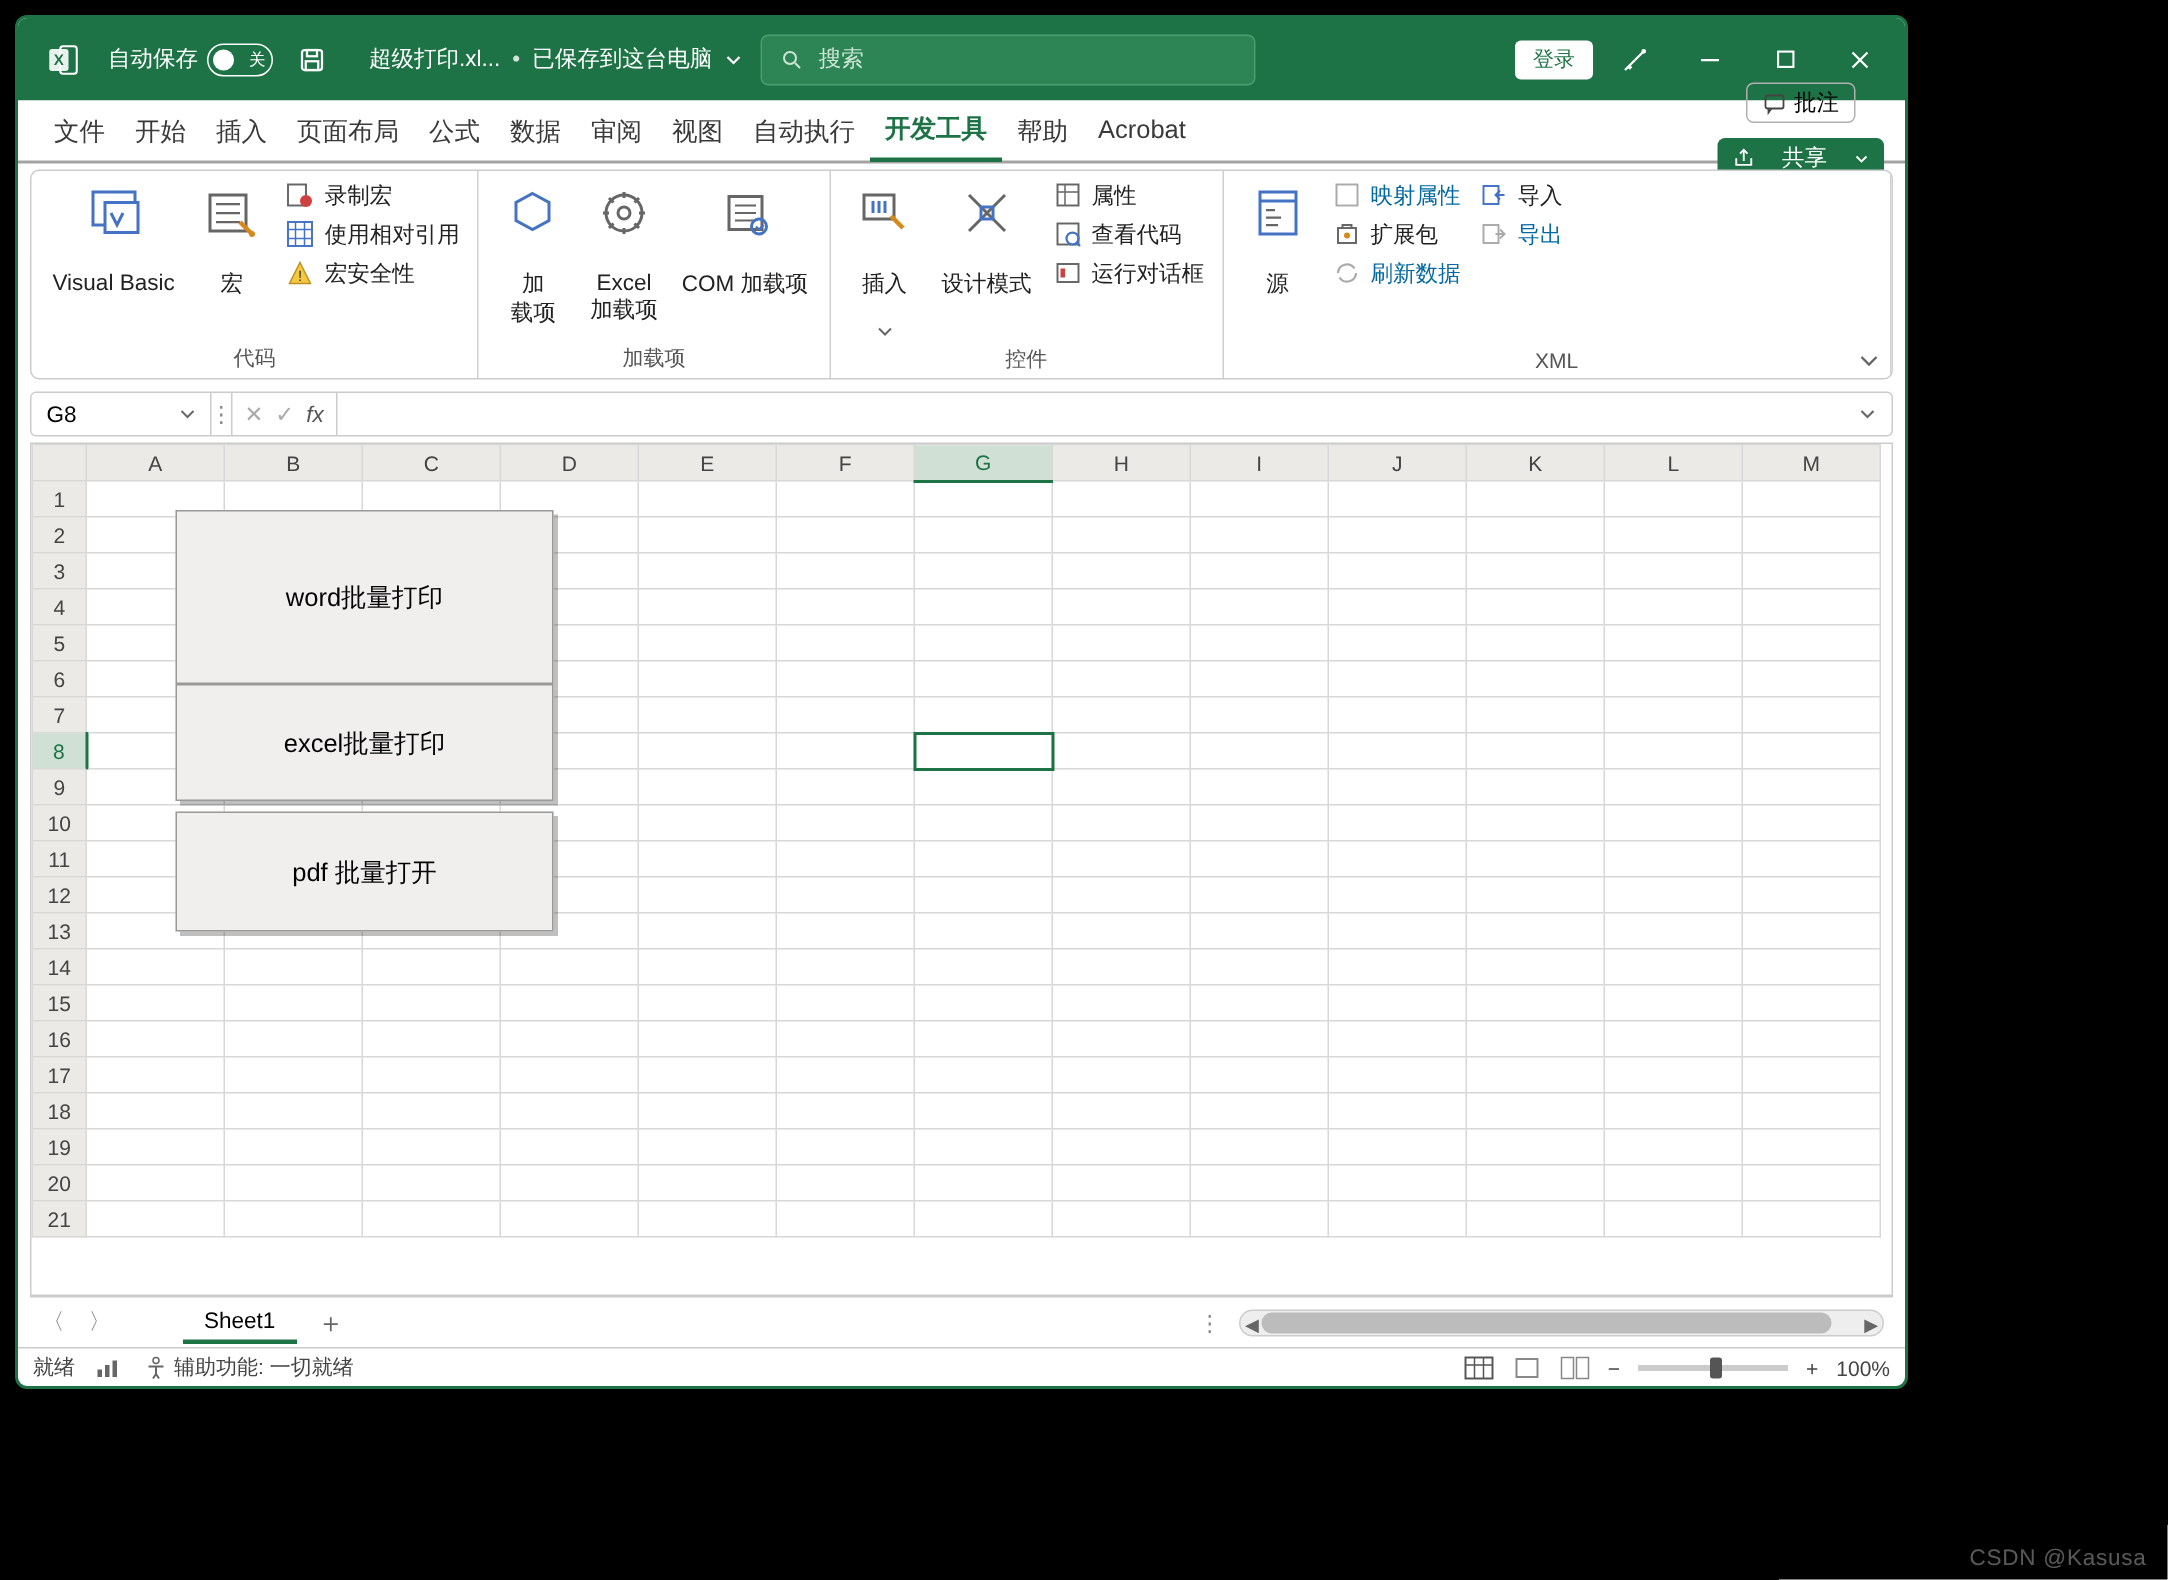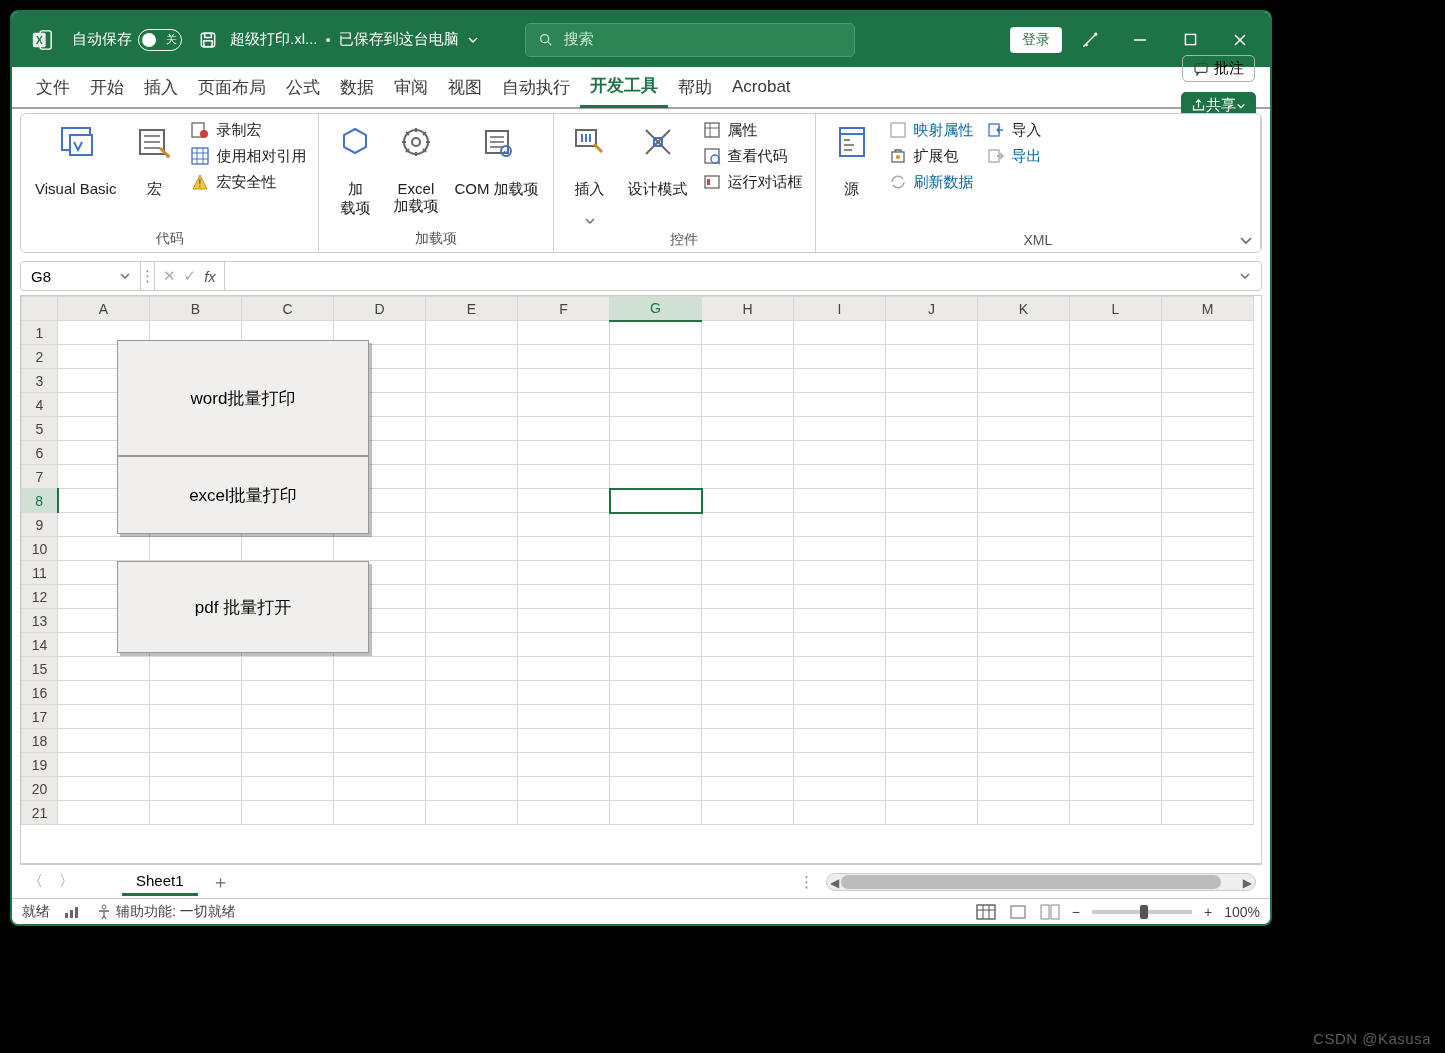--- a/index.html
+++ b/index.html
@@ -9,32 +9,32 @@
 
 .titlebar { background: #1e7346; height: 55px; display: flex; align-items: center; color: #fff; padding: 0 8px; }
 .titlebar .app-icon { width: 28px; height: 28px; margin: 0 8px; display:flex;align-items:center;justify-content:center; }
 .autosave { display: flex; align-items: center; gap: 6px; margin: 0 8px; font-size: 15px; }
 .toggle { width: 44px; height: 22px; border: 1.5px solid #fff; border-radius: 11px; display: flex; align-items: center; padding: 0 3px; justify-content: flex-start; position: relative; }
 .toggle-knob { width: 14px; height: 14px; background: #fff; border-radius: 50%; }
 .toggle-label { font-size: 11px; position: absolute; right: 4px; }
 .titlebar-btn { padding: 6px 8px; display:flex;align-items:center;justify-content:center; }
 .filename-area { display: flex; align-items: center; gap: 8px; font-size: 15px; color: #fff; }
 .filename-area .dot { opacity: .8; }
-.search-box { flex: 0 0 330px; margin-left: 46px; height: 34px; background: #2d8556; border: 1px solid #4a9d6f; border-radius: 5px; display: flex; align-items: center; padding: 0 12px; color: #cfe6d7; font-size: 15px; gap: 10px; }
+.search-box { flex: 0 0 330px; margin-left: 12px; height: 34px; background: #2d8556; border: 1px solid #4a9d6f; border-radius: 5px; display: flex; align-items: center; padding: 0 12px; color: #cfe6d7; font-size: 15px; gap: 10px; }
 .titlebar-right { margin-left: auto; display: flex; align-items: center; gap: 6px; }
 .login-btn { background: #fff; color: #1e7346; font-size: 14px; padding: 4px 12px; border-radius: 4px; }
 .win-ctrl { width: 44px; height: 40px; display: flex; align-items: center; justify-content: center; color: #fff; }
 
 
 .tabs-row { height: 42px; display: flex; align-items: center; padding: 0 14px; border-bottom: 2px solid #a3a3a3; background:#fff; }
 .tab { padding: 8px 10px; font-size: 17px; color: #3a3a3a; cursor: pointer; }
 .tab.active { color: #1e7346; font-weight: 600; border-bottom: 3px solid #1e7346; }
 .tabs-right { margin-left: auto; display: flex; gap: 10px; align-items: center; flex-direction: column; }
 .pill-btn { border: 1px solid #b0b0b0; border-radius: 5px; padding: 3px 10px; font-size: 15px; display: flex; align-items: center; gap: 5px; }
-.share-btn { background: #1e7346; color: #fff; border: none; padding: 4px 10px; border-radius: 5px; font-size: 15px; display:flex;align-items:center;gap:0; }
+.share-btn { background: #1e7346; color: #fff; border: none; padding: 4px 10px; border-radius: 5px; font-size: 15px; display:flex;align-items:center;gap:18px; }
 
 
 .ribbon { height: 140px; background: #fff; border: 1px solid #ccc; border-radius: 6px; margin: 4px 8px; display: flex; overflow: hidden; position: relative; }
 .ribbon-group { border-right: 1px solid #d0d0d0; padding: 4px 8px 2px; display: flex; flex-direction: column; }
 .ribbon-group:last-of-type { border-right: none; }
 .ribbon-group-body { flex: 1; display: flex; align-items: flex-start; gap: 4px; }
 .ribbon-group-label { text-align: center; font-size: 14px; color: #555; padding: 2px 0; }
 .rb-big { display: flex; flex-direction: column; align-items: center; justify-content: flex-start; padding: 4px 6px; font-size: 15px; color: #222; gap: 18px; min-width: 56px; }
 .rb-big .ico { height: 40px; display:flex;align-items:center;justify-content:center; }
 .rb-small-col { display: flex; flex-direction: column; gap: 6px; padding: 2px 4px; }
@@ -105,21 +105,21 @@
           <span class="toggle-label">关</span>
         </span>
     </div>
     <div class="titlebar-btn">
       <svg width="20" height="20" viewBox="0 0 24 24" fill="none" stroke="#fff" stroke-width="1.8">
           <rect x="4" y="4" width="16" height="16" rx="2"></rect>
           <rect x="8" y="4" width="8" height="5"></rect>
           <rect x="7" y="13" width="10" height="7"></rect>
         </svg>
     </div>
-    <div class="filename-area" style="margin-left:4px;">
+    <div class="filename-area" style="margin-left:20px;">
       <span>超级打印.xl...</span>
       <span class="dot">•</span>
       <span>已保存到这台电脑</span>
       <svg width="12" height="12" viewBox="0 0 12 12">
           <path d="M2 4l4 4 4-4" stroke="#fff" stroke-width="1.5" fill="none"></path>
         </svg>
     </div>
     <div class="search-box">
       <svg width="16" height="16" viewBox="0 0 24 24" fill="none" stroke="#cfe6d7" stroke-width="2">
           <circle cx="10" cy="10" r="6"></circle>
@@ -790,21 +790,21 @@
             <td class="cell"></td>
             <td class="cell"></td>
             <td class="cell"></td>
             <td class="cell"></td>
           </tr>
         </tbody>
       </table>
     <div id="sheet-buttons">
         <div class="sheet-button" style="top: 44px; left: 96px; width: 252px; height: 116px;">word批量打印</div>
         <div class="sheet-button" style="top: 160px; left: 96px; width: 252px; height: 78px;">excel批量打印</div>
-        <div class="sheet-button" style="top: 265px; left: 96px; width: 252px; height: 92px;">pdf 批量打开</div>
+        <div class="sheet-button" style="top: 245px; left: 96px; width: 252px; height: 80px;">pdf 批量打开</div>
       </div>
   </div>
 
   <div class="sheet-bar">
     <div class="sheet-nav-btn">〈</div>
     <div class="sheet-nav-btn">〉</div>
     <div style="width:40px"></div>
     <div class="sheet-tab">Sheet1</div>
     <div class="sheet-add">＋</div>
     <div class="sheet-hsplit">⋮</div>

